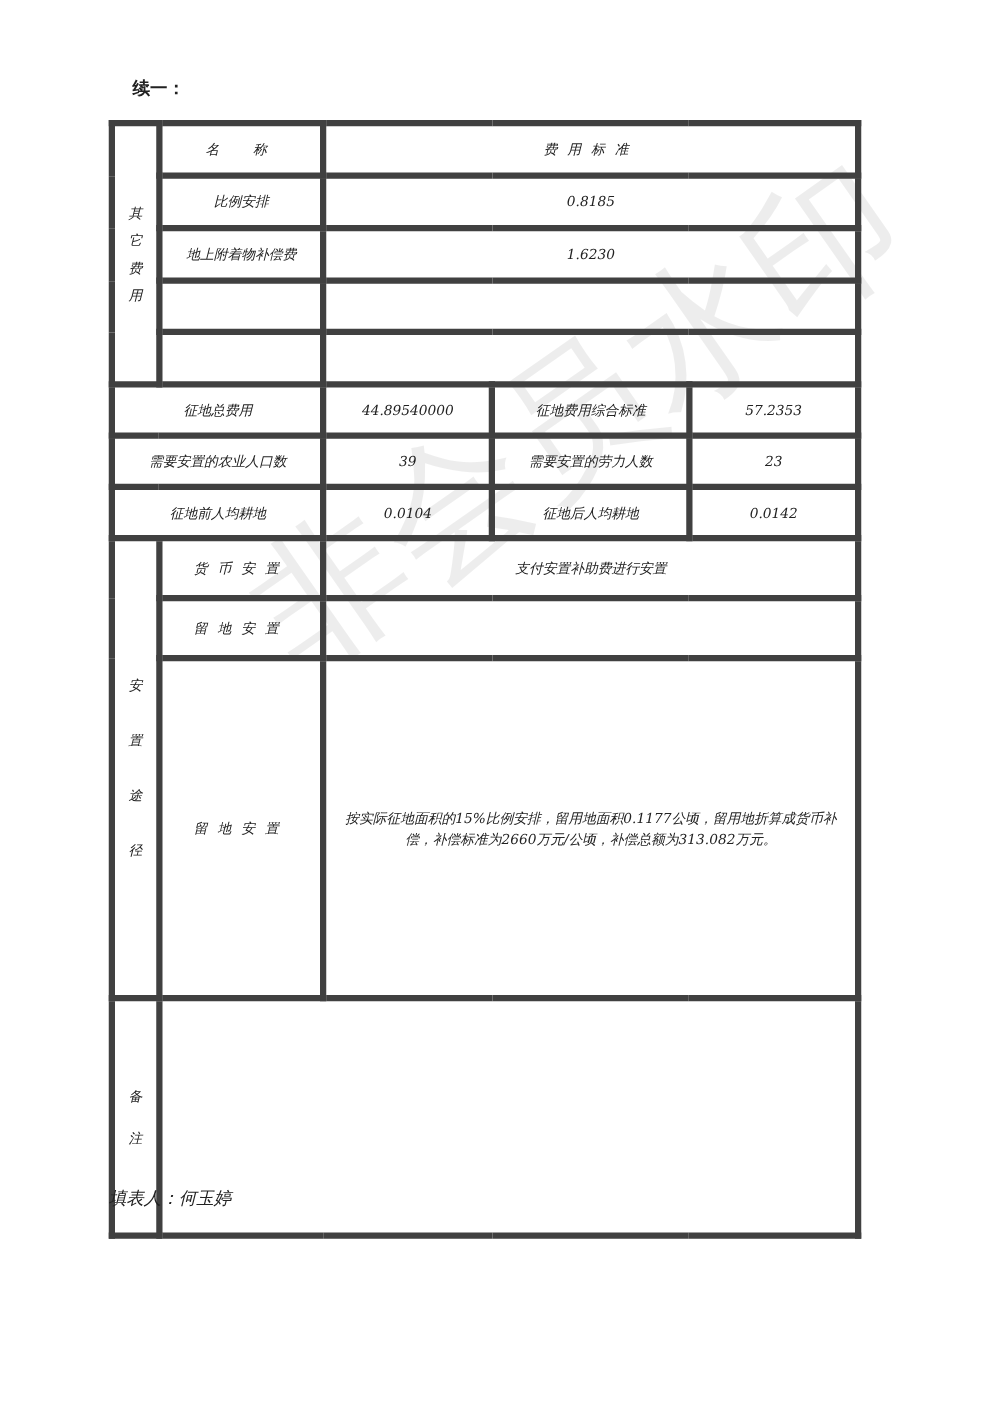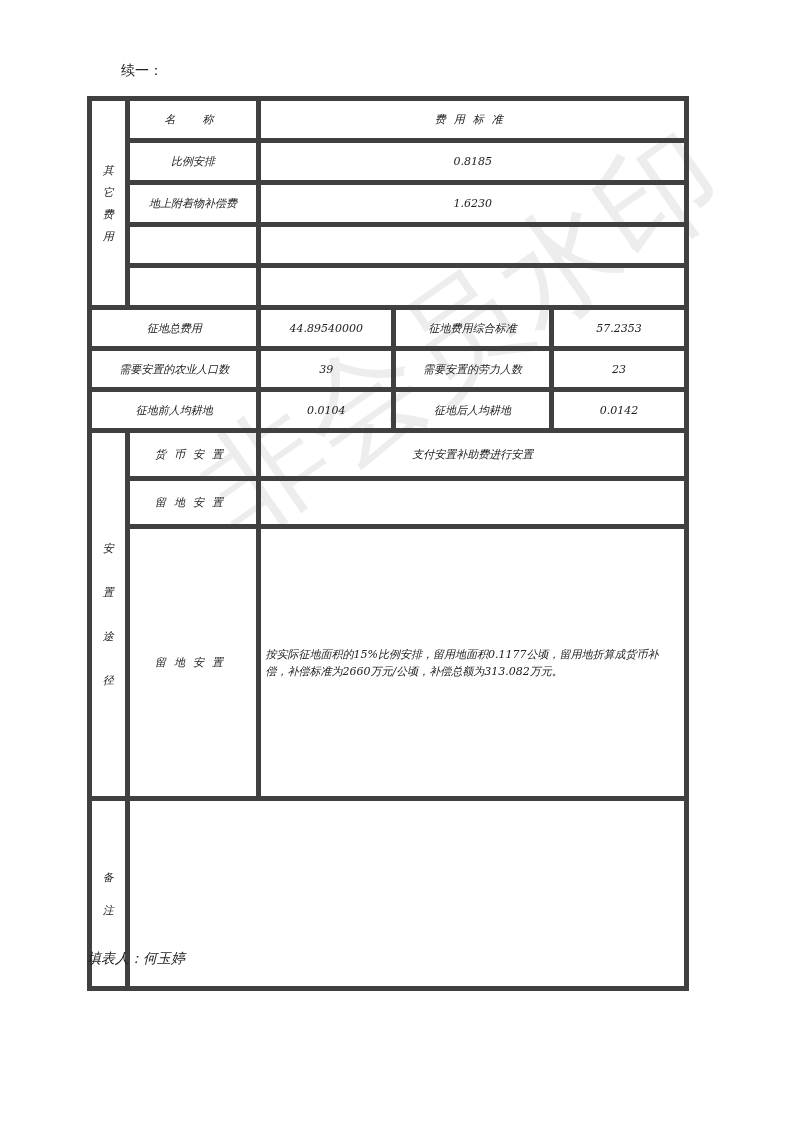--- a/index.html
+++ b/index.html
@@ -1,23 +1,23 @@
 <!DOCTYPE html>
 <html><head>
 <meta charset="utf-8">
 <style>
   html,body{margin:0;padding:0;background:#fff;}
   body{width:793px;height:1122px;position:relative;overflow:hidden;font-family:"DejaVu Serif","Liberation Serif",serif;color:#222;}
-  .cont{position:absolute;left:121px;top:62px;font-size:14px;}
+  .cont{position:absolute;left:106px;top:62px;font-size:14px;font-weight:bold;}
   table{position:absolute;left:87px;top:96px;border-collapse:collapse;width:602px;}
   td{border:5px solid #404040;font-size:11px;text-align:center;vertical-align:middle;padding:0;font-style:italic;}
   .sp{letter-spacing:8px;}
   .vert{width:33px;line-height:1;}
   .vert span{display:block;}
-  .left{text-align:left;padding:0 4px;line-height:17px;}
+  .left{text-align:center;padding:0 4px;line-height:17px;}
   .filler{position:absolute;left:87px;top:950px;font-size:14px;font-style:italic;}
   .wm{position:absolute;left:170px;top:440px;font-size:120px;color:rgba(0,0,0,0.07);transform:rotate(-35deg);transform-origin:left top;white-space:nowrap;font-family:"DejaVu Sans",sans-serif;pointer-events:none;}
 </style>
 </head>
 <body>
 
 <div class="cont">续一：</div>
 <div class="wm">非会员水印</div>
 
 <table>

